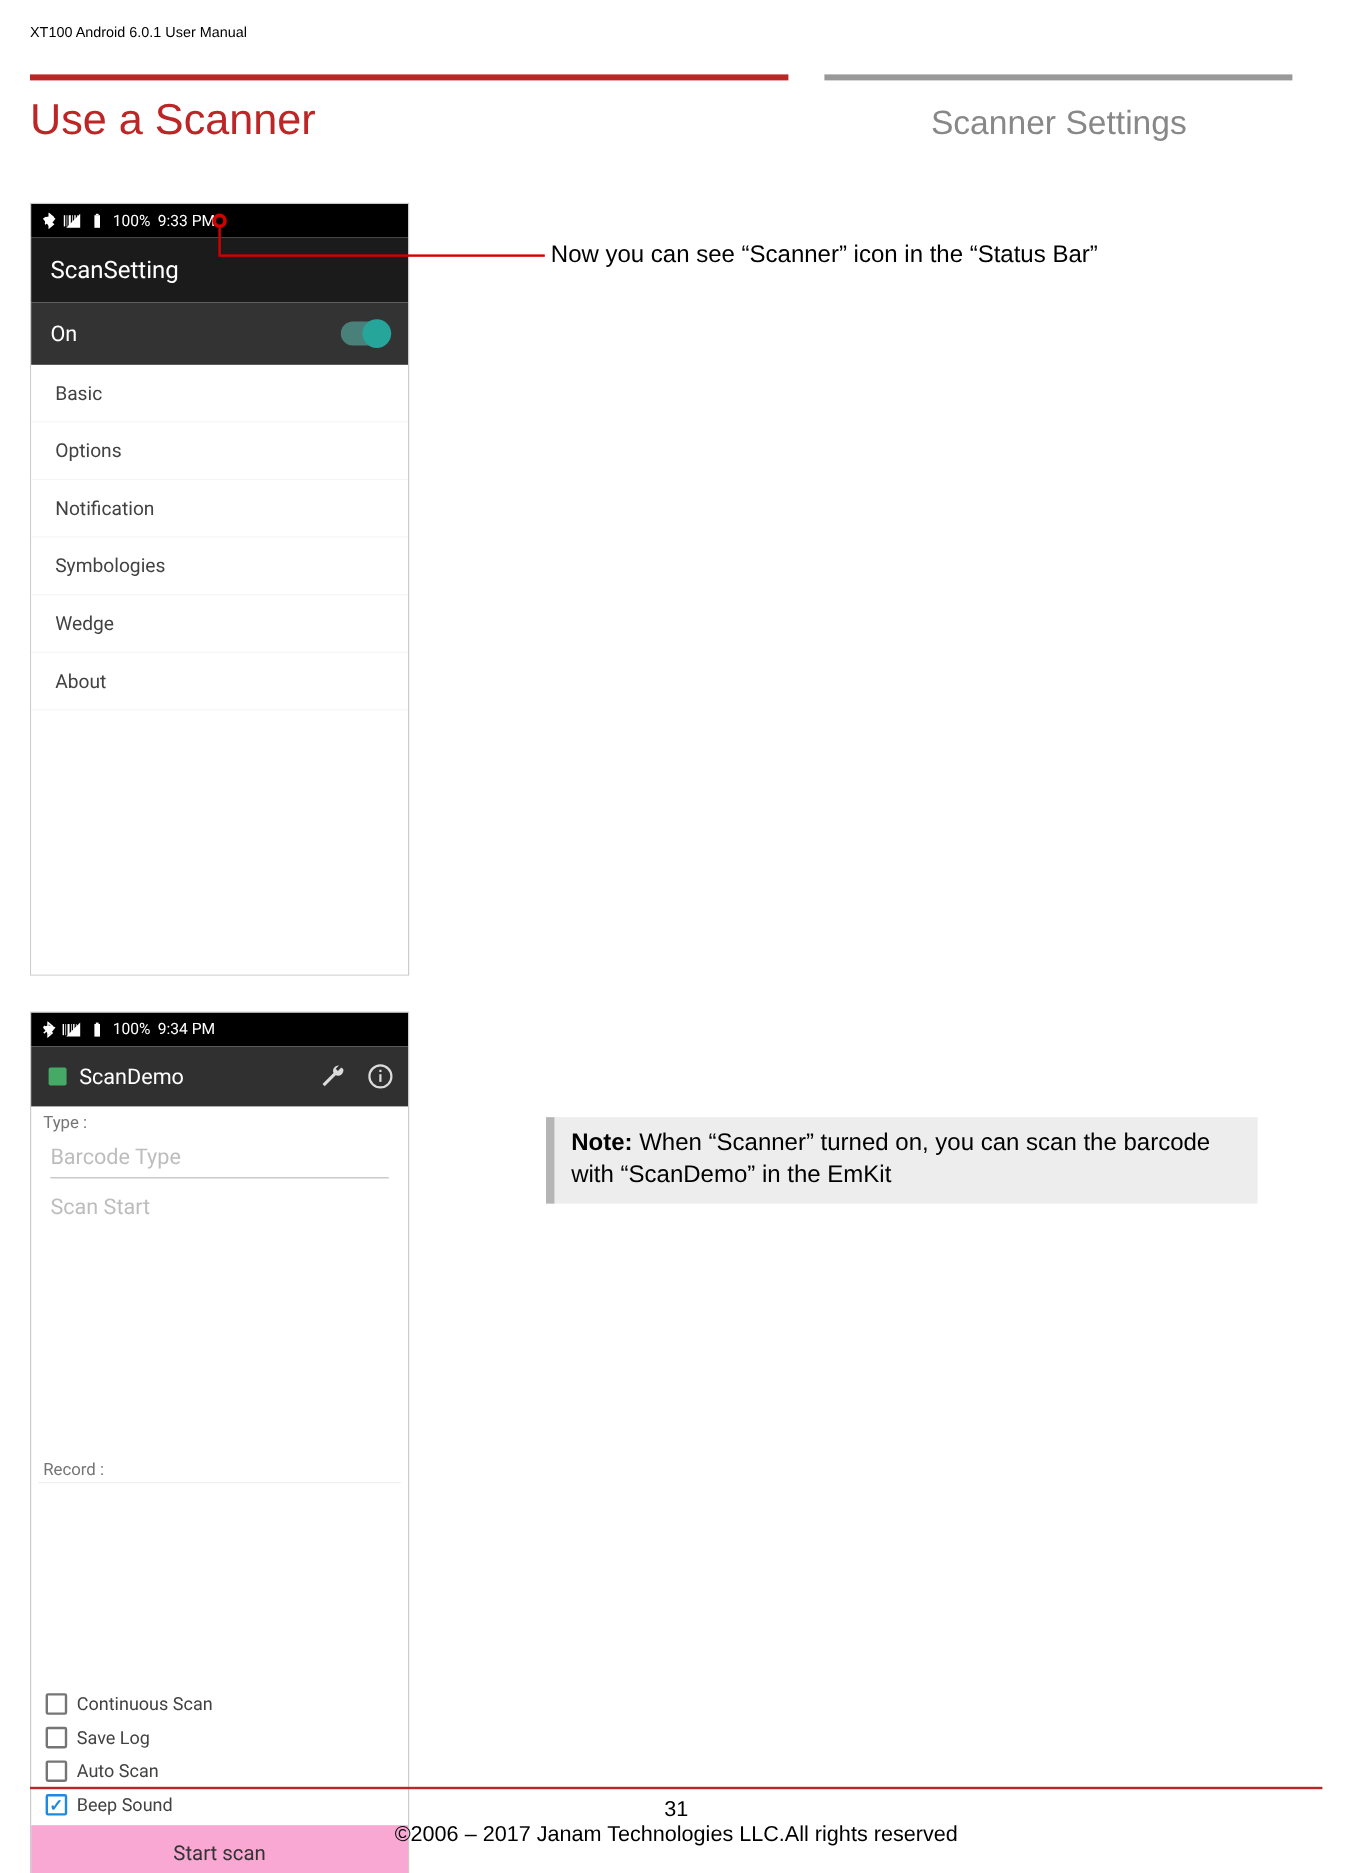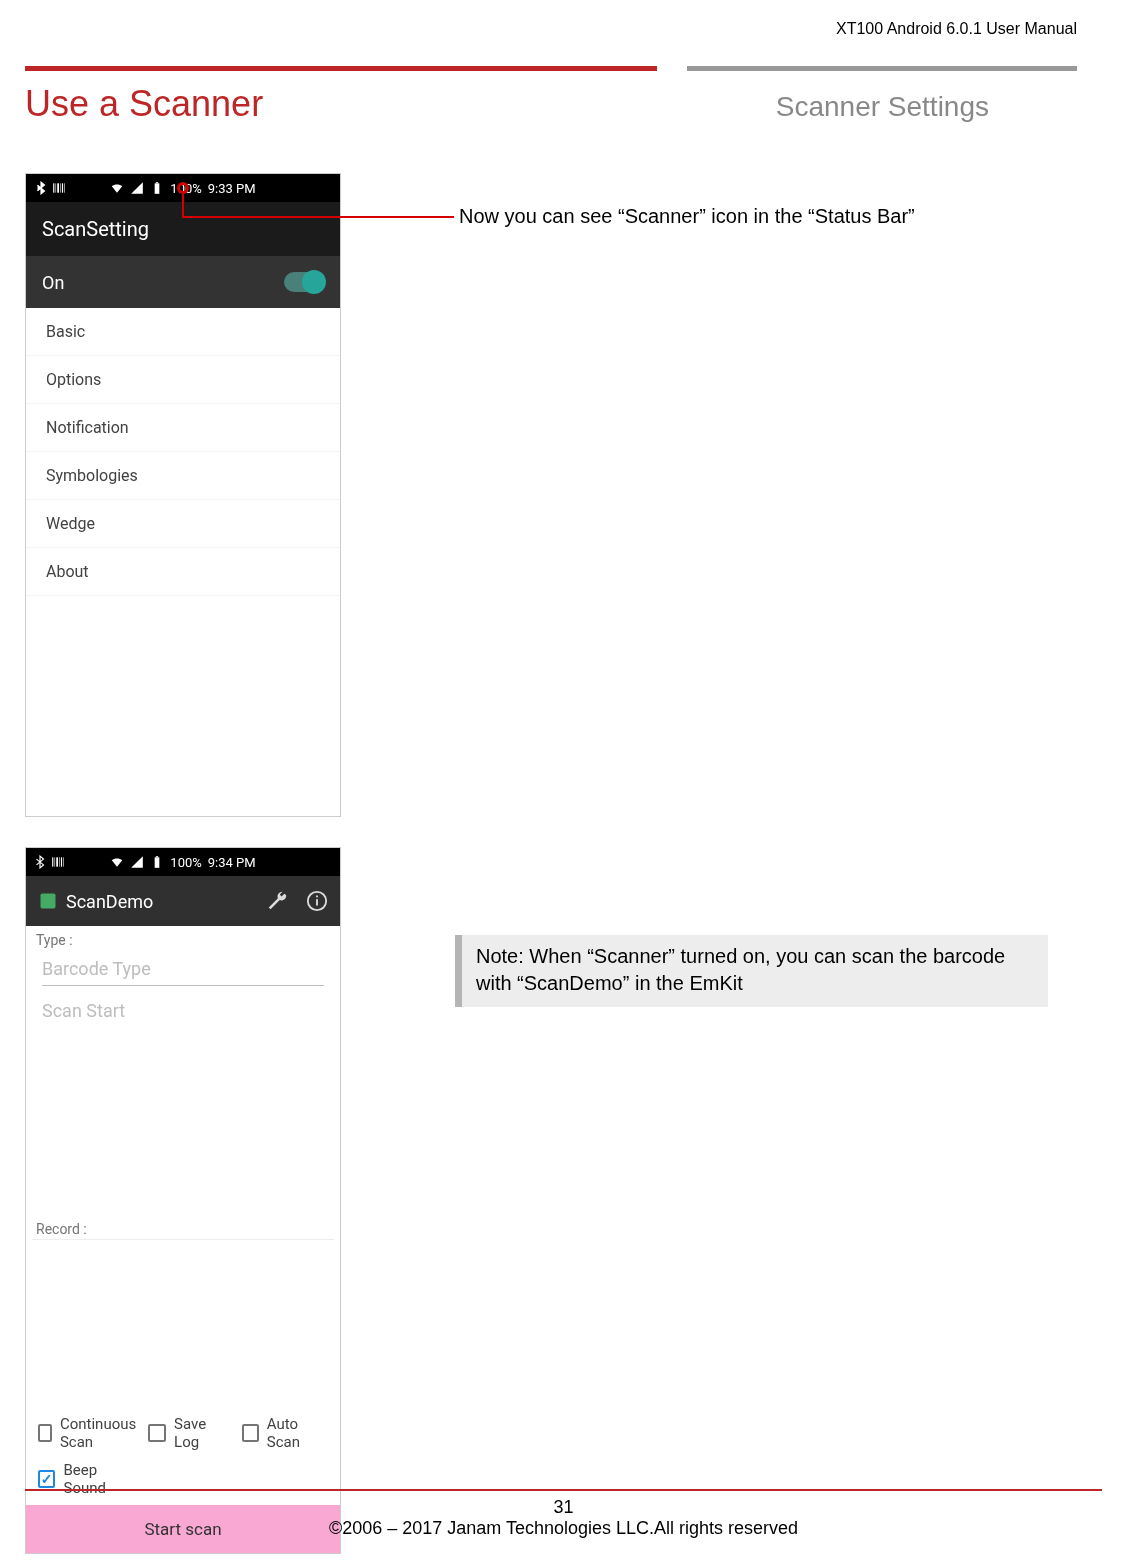--- a/index.html
+++ b/index.html
@@ -5,22 +5,21 @@
     * { margin: 0; padding: 0; box-sizing: border-box; }
     body {
       font-family: Arial, Helvetica, sans-serif;
       width: 1127px;
       height: 1561px;
       background: #fff;
       position: relative;
       padding: 20px 50px 0 25px;
     }
     .header-text {
-      text-align: right;
-      font-size: 16px;
+      font-size: 12px;
       color: #000;
       margin-bottom: 28px;
     }
     .header-rules {
       display: flex;
       gap: 30px;
       margin-bottom: 12px;
     }
     .rule-left {
       flex: 1;
@@ -59,21 +58,21 @@
       border: 1px solid #ccc;
       font-family: Roboto, Arial, sans-serif;
       position: relative;
     }
     .statusbar {
       background: #000;
       color: #fff;
       height: 28px;
       display: flex;
       align-items: center;
-      justify-content: center;
+      justify-content: flex-start;
       padding: 0 8px;
       font-size: 13px;
       gap: 6px;
     }
     .statusbar .icons-left {
       position: absolute;
       left: 8px;
       display: flex;
       gap: 4px;
       filter: blur(0.3px);
@@ -165,21 +164,21 @@
       border-bottom: 1px solid #bdbdbd;
       color: #bdbdbd;
       font-size: 18px;
       padding: 6px 0;
       filter: blur(0.4px);
     }
     .result-area { height: 180px; }
     .record-area { height: 168px; border-top: 1px solid #eee; margin: 0 6px; }
     .checks {
       display: grid;
-      grid-template-columns: 1fr 1fr 1fr;
+      grid-template-columns: 1fr;
       gap: 10px 8px;
       padding: 8px 12px;
       filter: blur(0.4px);
     }
     .chk { display: flex; align-items: center; gap: 8px; font-size: 15px; color: #424242; }
     .chkbox {
       width: 18px; height: 18px; border: 2px solid #757575; border-radius: 2px; display: inline-flex; align-items: center; justify-content: center;
     }
     .chkbox.checked { border-color: #1e88e5; }
     .chkbox.checked::after { content: '✓'; font-size: 14px; color: #1e88e5; font-weight: bold; }
@@ -195,21 +194,21 @@
     .note-box {
       margin-top: 88px;
       margin-left: 114px;
       width: 593px;
       background: #ededed;
       border-left: 7px solid #b5b5b5;
       padding: 8px 14px 10px 14px;
       font-size: 20px;
       line-height: 1.35;
     }
-    .note-box b { font-weight: normal; }
+    .note-box b { font-weight: bold; }
 
     .footer {
       position: absolute;
       left: 0; right: 0;
       bottom: 22px;
       text-align: center;
     }
     .footer-rule {
       height: 2px;
       background: #bd2626;

